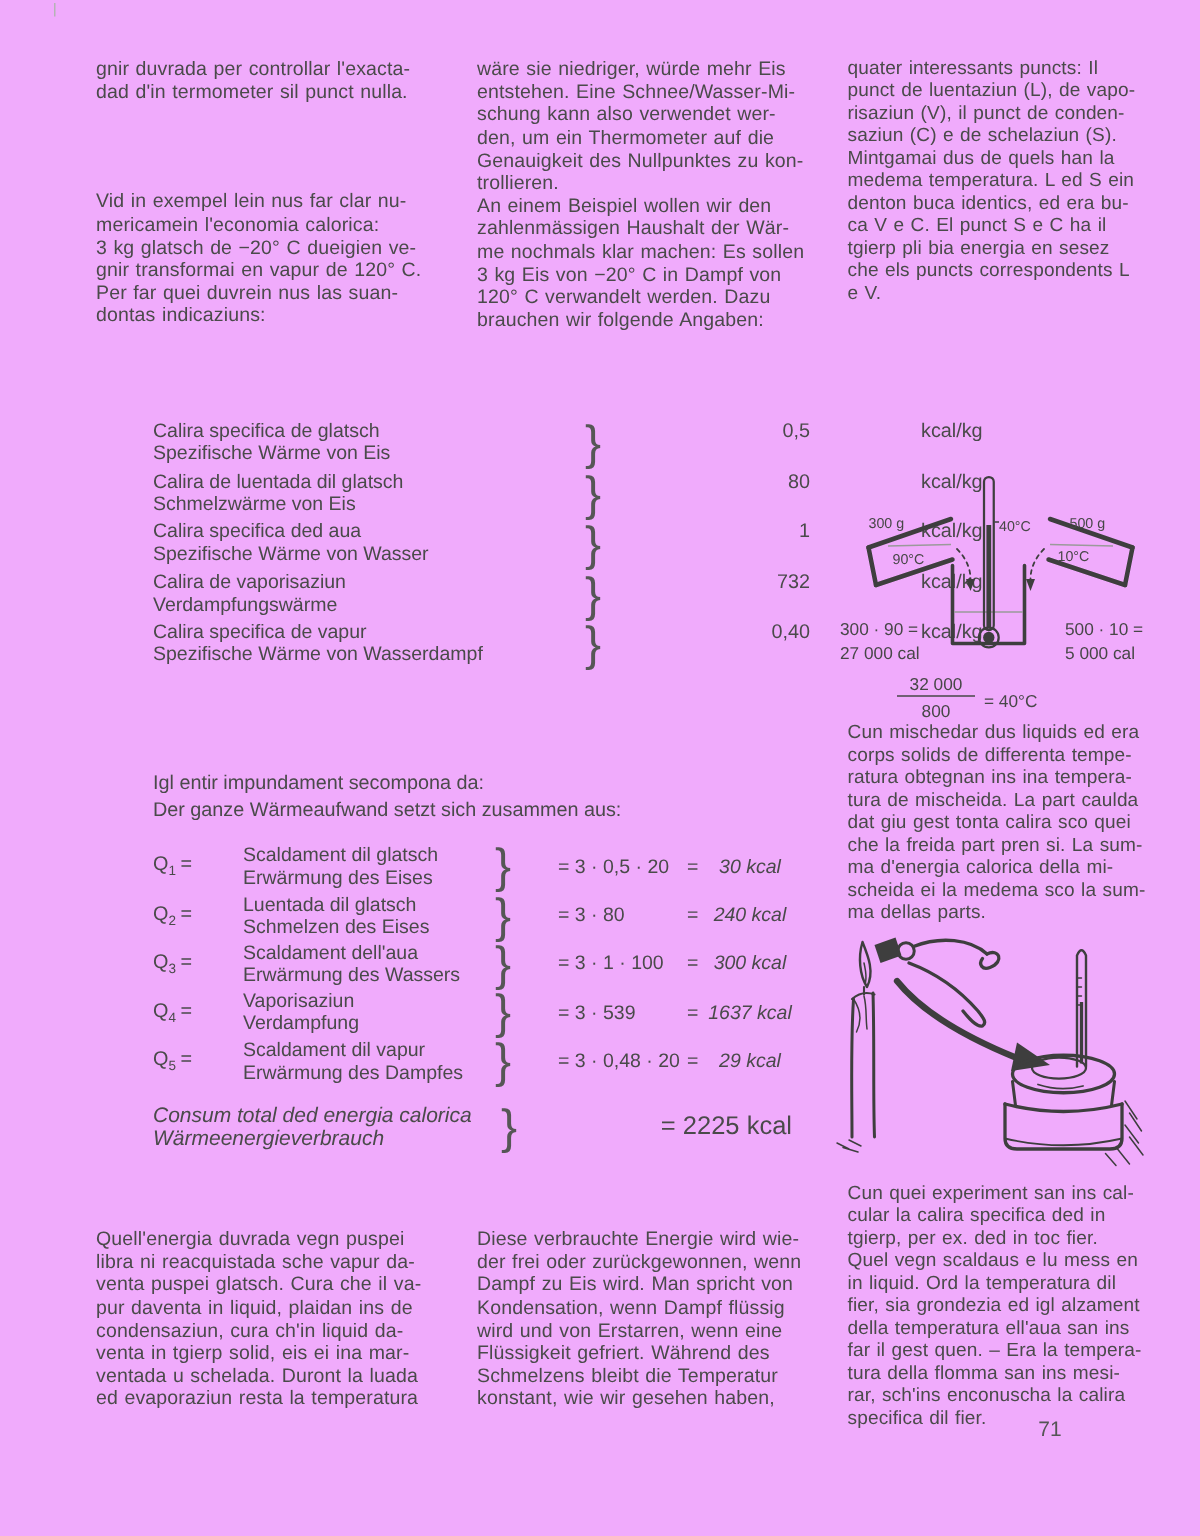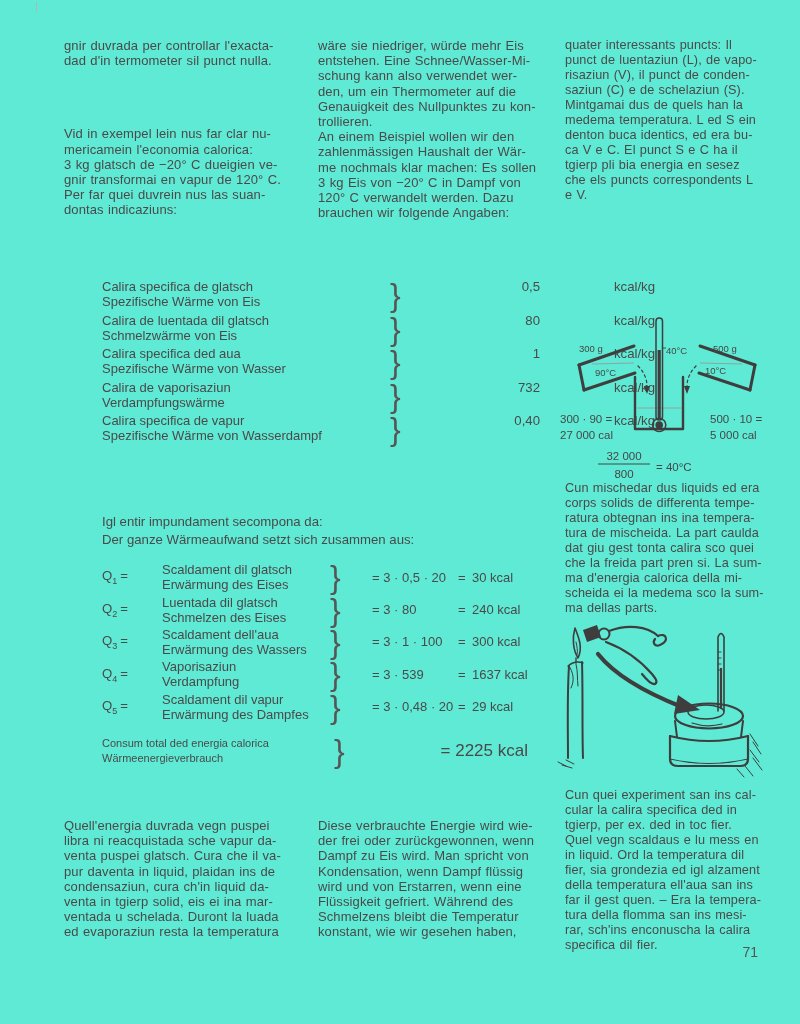--- a/index.html
+++ b/index.html
@@ -1,18 +1,18 @@
 <!DOCTYPE html>
 <html><head>
 <meta charset="utf-8">
 <style>
   html,body { margin:0; padding:0; background:#e8e8e6; }
   .page {
     position:relative; width:800px; height:1024px; margin:0 auto;
-    background:#5eead4; overflow:hidden;
+    background:#f0abfc; overflow:hidden;
     font-family:"Liberation Sans","DejaVu Sans",sans-serif;
     color:#4a4a4a;
   }
   .cropmark { position:absolute; left:36px; top:2px; width:1px; height:9px; background:#b4b4b4; }
 
   .textcol { position:absolute; font-size:13px; line-height:15.2px; letter-spacing:0.1px; word-spacing:0.6px; }
   .textcol p { margin:0; white-space:pre-line; }
   .textcol .para-gap { margin-top:58px; }
   .small { font-size:12.7px; line-height:15px; }
 
@@ -29,27 +29,27 @@
   .heat-heading { position:absolute; left:102px; top:513px; font-size:13.2px; line-height:17.8px; white-space:pre-line; margin:0; }
   .qtable { position:absolute; left:102px; top:561px; }
   .q-row { display:flex; align-items:center; height:32.4px; box-sizing:border-box; }
   .q-sym { width:60px; font-size:13.2px; }
   .q-sym sub { font-size:9px; }
   .q-sym .preeq { margin-left:3px; }
   .q-label { width:168px; font-size:13px; line-height:15px; white-space:pre-line; }
   .q-brace { width:24px; }
   .q-formula { width:104px; padding-left:18px; box-sizing:border-box; font-size:13px; white-space:nowrap; }
   .q-eq { width:14px; font-size:13px; }
-  .q-result { width:56px; text-align:left; font-size:13px; white-space:nowrap; }
+  .q-result { width:56px; text-align:center; font-size:13px; white-space:nowrap;font-style:italic; }
   .total-row { position:absolute; left:102px; top:734px; display:flex; align-items:center; height:34px; }
-  .total-label { width:232px; font-size:11px; line-height:15px; white-space:pre-line; }
+  .total-label { width:232px; font-size:14px; line-height:15px; white-space:pre-line;font-style:italic; }
   .total-brace { width:24px; }
   .total-result { width:170px; text-align:right; font-size:17px; }
 
-  .pageno { position:absolute; left:726px; top:944px; width:32px; text-align:right; font-size:14px; color:#555; }
+  .pageno { position:absolute; left:684px; top:944px; width:32px; text-align:center; font-size:14px; color:#555; }
 
   svg { position:absolute; }
   svg text { font-family:"Liberation Sans","DejaVu Sans",sans-serif; fill:#474747; }
   .stroke { stroke:#3e3e3e; fill:none; stroke-linecap:round; stroke-linejoin:round; }
   .thin { stroke:#9a9a9a; stroke-width:0.9; fill:none; }
 </style>
 </head>
 <body>
 
 <div class="page">

